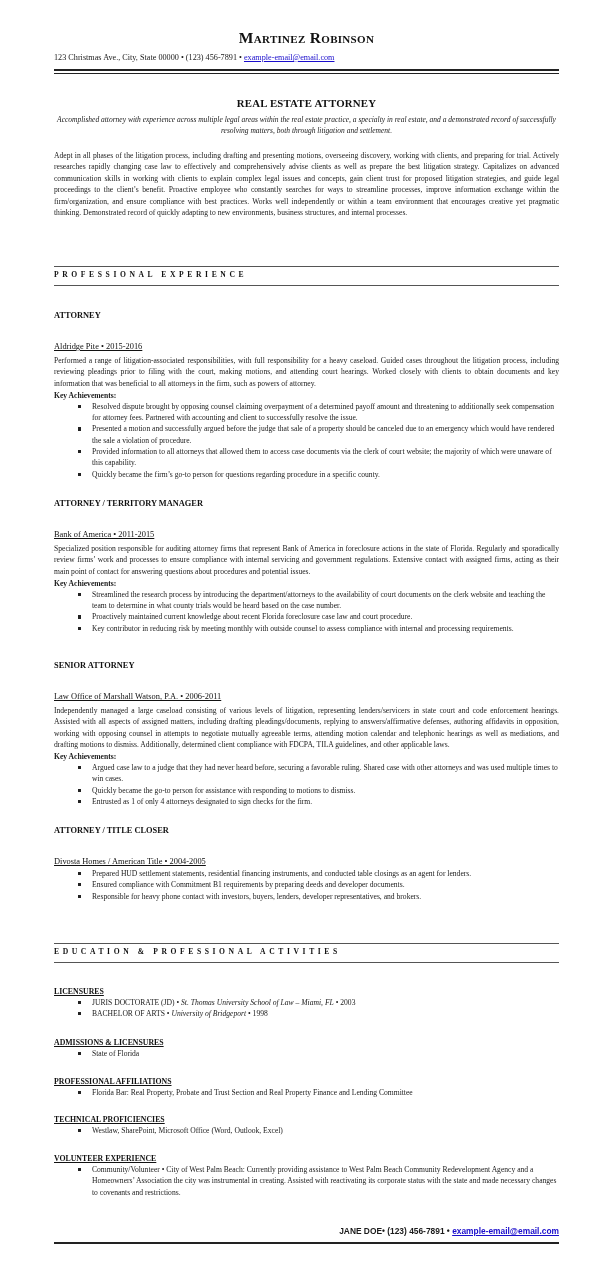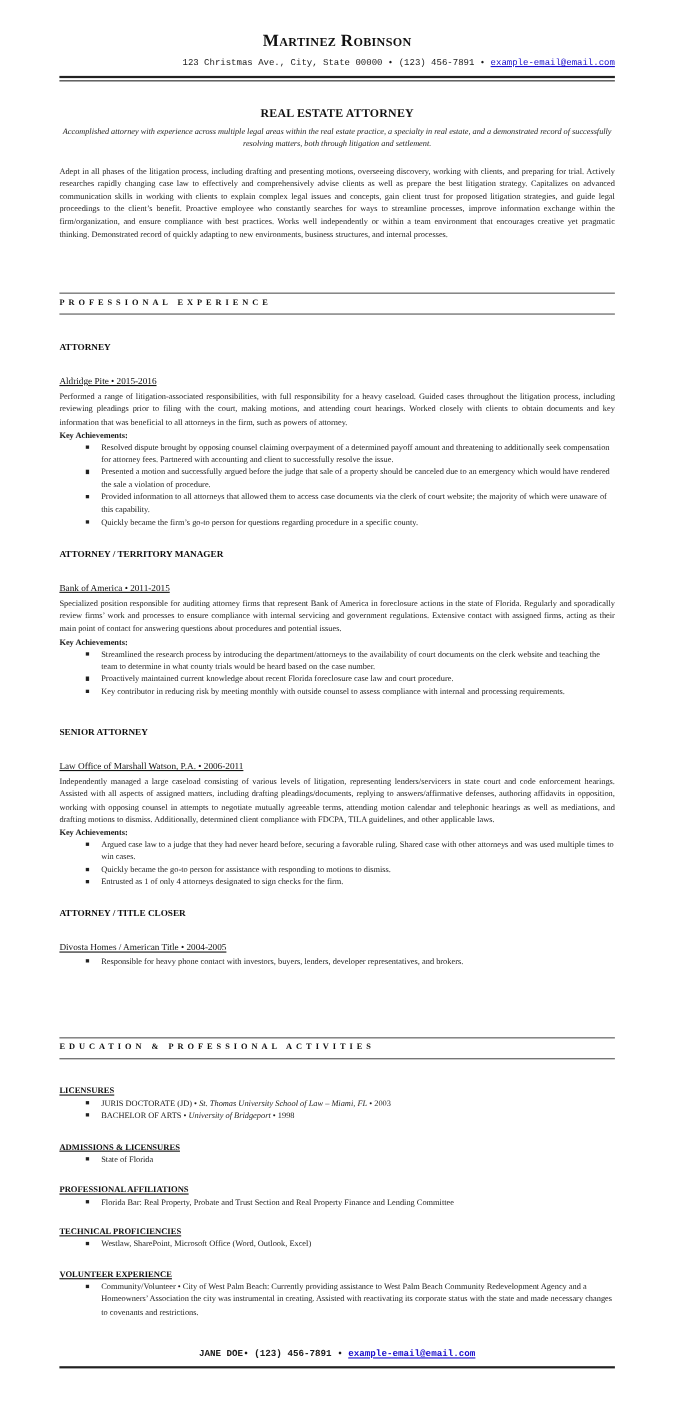--- a/index.html
+++ b/index.html
@@ -13,22 +13,22 @@
   .page { position: absolute; left: 54px; top: 0; width: 505px; }
 
   .name {
     position: absolute; top: 29px; left: 0; width: 505px;
     text-align: center; font-weight: bold; font-size: 15.5px;
     font-variant: small-caps; letter-spacing: 0.3px; color: #111;
     font-family: "Liberation Serif", serif;
   }
   .contact {
     position: absolute; top: 53px; left: 0; width: 505px;
-    text-align: right; font-size: 8.2px; color: #1a1a1a;
-    font-family: Liberation Mono, monospace;
+    text-align: left; font-size: 8.2px; color: #1a1a1a;
+    font-family: Liberation Serif, serif;
   }
   .link { color: #1a0dcc; text-decoration: underline; }
   .rule-double {
     position: absolute; top: 69px; left: 0; width: 505px; height: 5px;
     border-top: 2px solid #222; border-bottom: 1.5px solid #222;
   }
   .headline {
     position: absolute; top: 97px; left: 0; width: 505px;
     text-align: center; font-weight: bold; font-size: 10.8px; color: #111;
     font-family: "Liberation Serif", serif; letter-spacing: 0.2px;
@@ -67,22 +67,22 @@
   }
 
   .edu-block { position: absolute; left: 0; width: 505px; font-family: "Liberation Serif", serif; }
   .edu-head {
     font-weight: bold; font-size: 7.8px; line-height: 11px; text-decoration: underline; color: #111;
   }
   .it { font-style: italic; margin-top: 11px; }
 
   .footer {
     position: absolute; top: 1226px; left: 0; width: 505px;
-    text-align: center; font-weight: bold; font-size: 8.4px;
-    font-family: Liberation Mono, monospace;
+    text-align: right; font-weight: bold; font-size: 8.4px;
+    font-family: Liberation Sans, sans-serif;
   }
   .rule-bottom {
     position: absolute; top: 1242px; left: 0; width: 505px; height: 2px;
     background: #222;
   }
 </style>
 </head>
 <body>
 
 <div class="page">
@@ -133,20 +133,22 @@
       <li>Argued case law to a judge that they had never heard before, securing a favorable ruling. Shared case with other attorneys and was used multiple times to win cases.</li>
       <li>Quickly became the go-to person for assistance with responding to motions to dismiss.</li>
       <li>Entrusted as 1 of only 4 attorneys designated to sign checks for the firm.</li>
     </ul>
   </div>
 
   <div class="job" style="top:825px;">
     <div class="job-title">ATTORNEY / TITLE CLOSER</div>
     <div class="job-company">Divosta Homes / American Title • 2004-2005</div>
     <ul class="bullets">
+      <li>Prepared HUD settlement statements, residential financing instruments, and conducted table closings as an agent for lenders.</li>
+      <li>Ensured compliance with Commitment B1 requirements by preparing deeds and developer documents.</li>
       <li>Responsible for heavy phone contact with investors, buyers, lenders, developer representatives, and brokers.</li>
     </ul>
   </div>
 
   <div class="section-bar" style="top:943px;">EDUCATION &amp; PROFESSIONAL ACTIVITIES</div>
 
   <div class="edu-block" style="top:986px;">
     <div class="edu-head">LICENSURES</div>
     <ul class="bullets">
       <li><span>JURIS DOCTORATE (JD)</span> • <span class="it">St. Thomas University School of Law – Miami, FL</span> • <span>2003</span></li>

